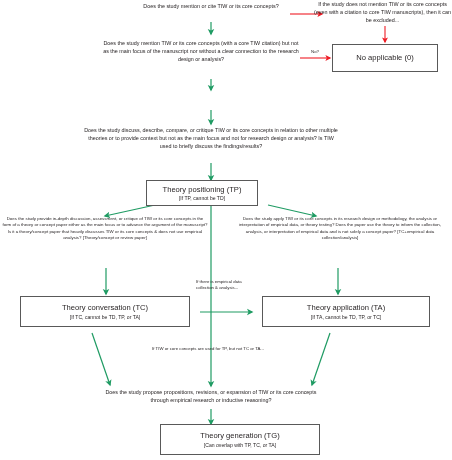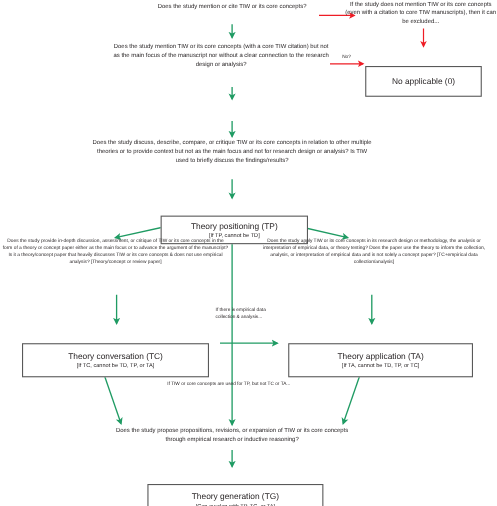--- a/index.html
+++ b/index.html
@@ -41,21 +41,20 @@
     position: absolute;
     box-sizing: border-box;
     border: 1px solid #595959;
     background: #ffffff;
     display: flex;
     flex-direction: column;
     align-items: center;
     justify-content: center;
     text-align: center;
     padding: 2px 3px;
-    margin-top: 16px;
   }
   .nodebox .title {
     font-size: 7.6px;
     line-height: 1.25;
     color: #231f20;
   }
   .nodebox .sub {
     font-size: 5.1px;
     line-height: 1.25;
     color: #231f20;
@@ -134,21 +133,21 @@
 
   <div class="nolabel" style="left:300px; top:49px; width:30px;">No?</div>
 
   <div class="nodebox" style="left:332px; top:44px; width:106px; height:28px;">
     <div class="title">No applicable (0)</div>
   </div>
 
 
   <div class="qtext" style="left:84px; top:126px; width:254px;">Does the study discuss, describe, compare, or critique TIW or its core concepts in relation to other multiple theories or to provide context but not as the main focus and not for research design or analysis? Is TIW used to briefly discuss the findings/results?</div>
 
-  <div class="nodebox" style="left:146px; top:180px; width:134px; height:26px;">
+  <div class="nodebox" style="left:146px; top:180px; width:112px; height:26px;">
     <div class="title">Theory positioning (TP)</div>
     <div class="sub">[If TP, cannot be TD]</div>
   </div>
 
   <div class="qtext small" style="left:2px; top:216px; width:206px;">Does the study provide in-depth discussion, assessment, or critique of TIW or its core concepts in the form of a theory or concept paper either as the main focus or to advance the argument of the manuscript? Is it a theory/concept paper that heavily discusses TIW or its core concepts &amp; does not use empirical analysis? [Theory/concept or review paper]</div>
 
   <div class="qtext small" style="left:232px; top:216px; width:216px;">Does the study apply TIW or its core concepts in its research design or methodology, the analysis or interpretation of empirical data, or theory testing? Does the paper use the theory to inform the collection, analysis, or interpretation of empirical data and is not solely a concept paper? [TC+empirical data collection/analysis]</div>
 
   <div class="nodebox" style="left:20px; top:296px; width:170px; height:31px;">
     <div class="title">Theory conversation (TC)</div>
@@ -159,18 +158,18 @@
     <div class="title">Theory application (TA)</div>
     <div class="sub">[If TA, cannot be TD, TP, or TC]</div>
   </div>
 
   <div class="edgelabel left" style="left:196px; top:279px; width:62px;">If there is empirical data collection &amp; analysis...</div>
 
   <div class="edgelabel" style="left:128px; top:346px; width:160px;">If TIW or core concepts are used for TP, but not TC or TA...</div>
 
   <div class="qtext" style="left:96px; top:388px; width:230px;">Does the study propose propositions, revisions, or expansion of TIW or its core concepts through empirical research or inductive reasoning?</div>
 
-  <div class="nodebox" style="left:134px; top:424px; width:160px; height:31px;">
+  <div class="nodebox" style="left:160px; top:424px; width:160px; height:31px;">
     <div class="title">Theory generation (TG)</div>
     <div class="sub">[Can overlap with TP, TC, or TA]</div>
   </div>
 
 </div>
 
 </body></html>

